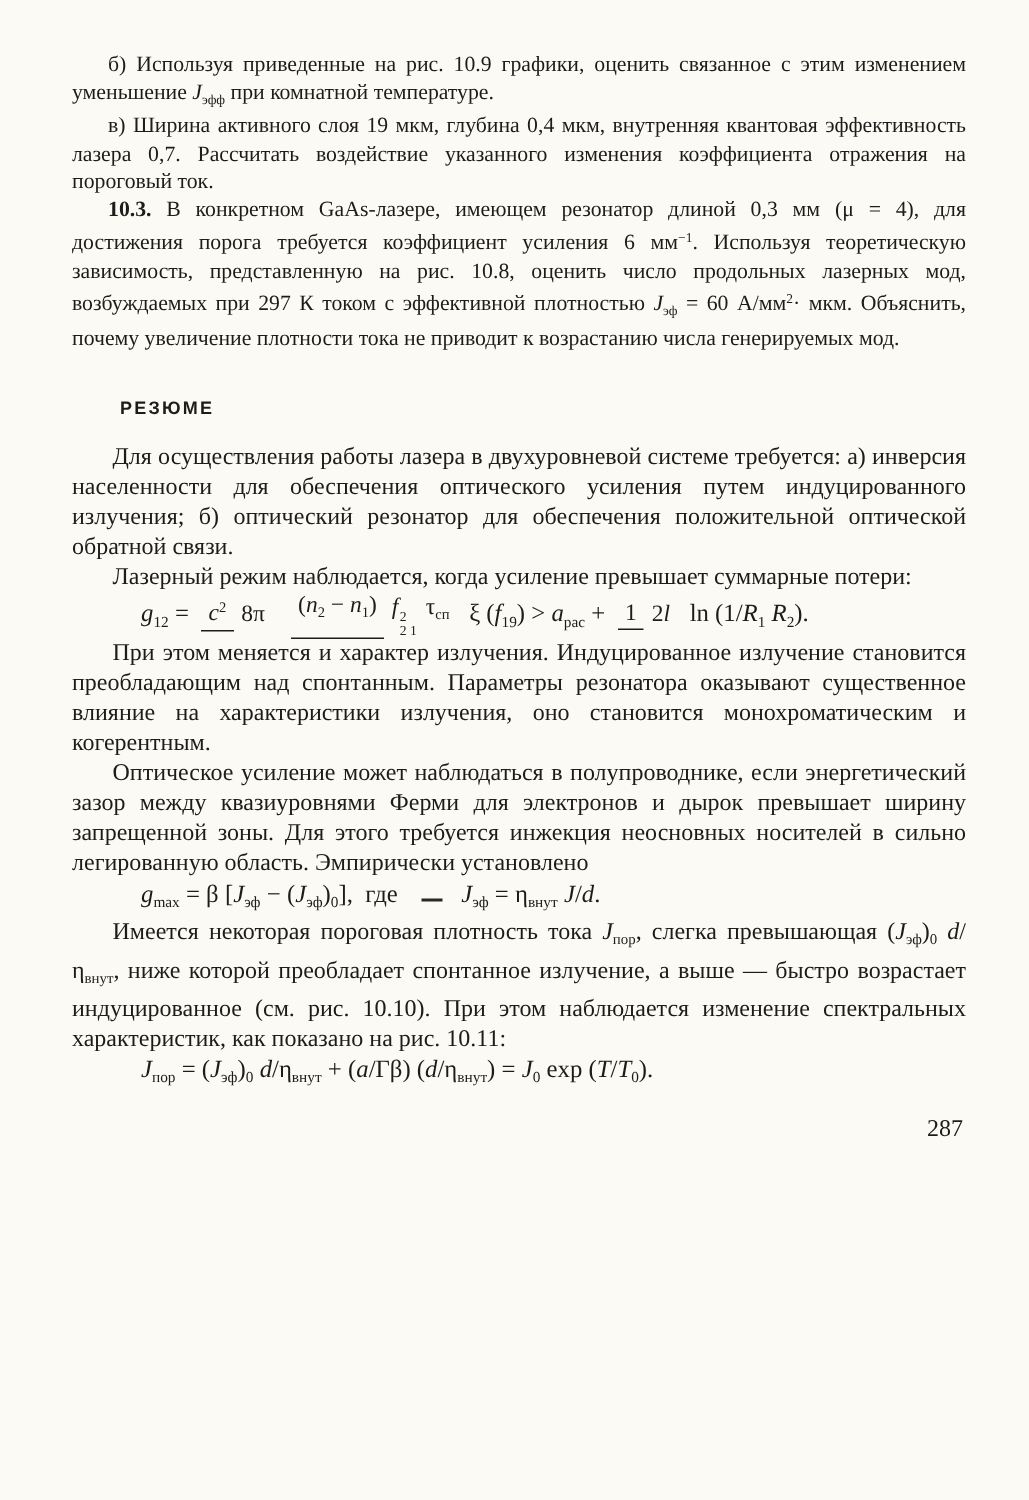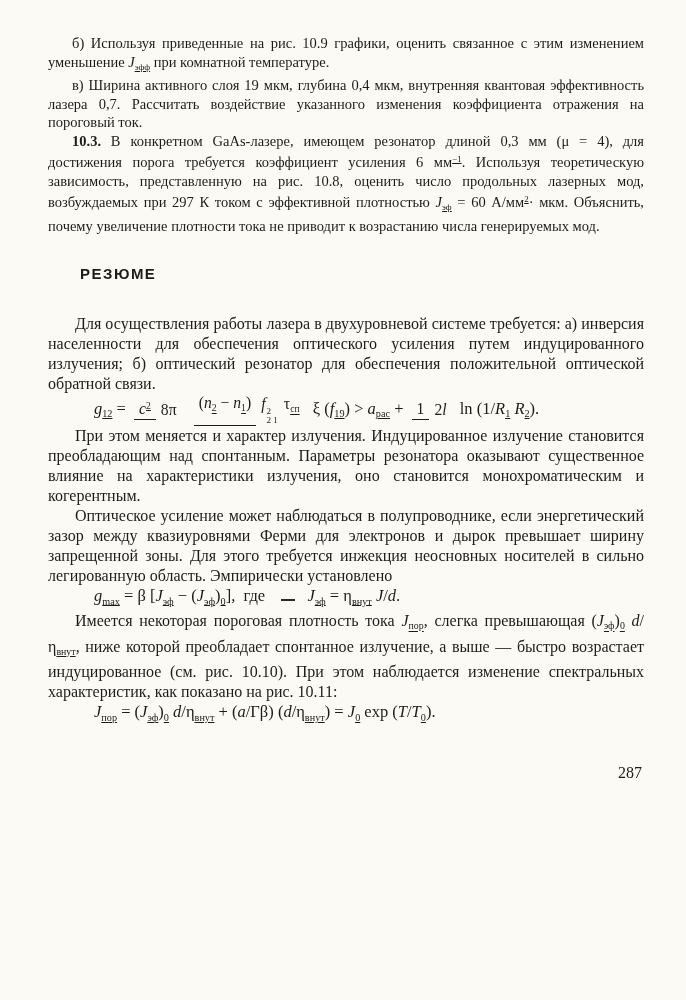--- a/index.html
+++ b/index.html
@@ -20,42 +20,42 @@
   .problems{
     font-size:14.5px;
     line-height:18.5px;
     text-align:justify;
   }
   .problems p{margin:0;text-indent:24px;}
   
   .resume-heading{
     font-family:"Liberation Sans", sans-serif;
     font-weight:bold;
-    font-size:15px;
+    font-size:12px;
     letter-spacing:1.5px;
-    margin:30px 0 32px 32px;
+    margin:30px 0 16px 32px;
   }
   
   .bodytext{
     font-size:16px;
     line-height:20px;
     text-align:justify;
   }
   .bodytext p{margin:0;text-indent:27px;}
   
   .formula{
     font-size:16.5px;
     margin:12px 0 12px 0;
     padding-left:46px;
     text-indent:0 !important;
     text-align:left !important;
     white-space:nowrap;
   }
   .formula i, .bodytext i, .problems i{font-style:italic;}
-  sub,sup{font-size:0.62em;text-decoration:underline;}
+  sub,sup{font-size:0.62em;}
   sub{vertical-align:-0.35em;}
   sup{vertical-align:0.55em;}
   
   .fr{
     display:inline-flex;
     flex-direction:row;
     vertical-align:middle;
     text-align:center;
     margin:0 4px;
     font-size:0.95em;
@@ -77,40 +77,41 @@
   
   .dash-low{
     display:inline-block;
     width:14px;height:0.45em;
     border-bottom:2px solid #2a2825;
     margin:0 8px 0 12px;
   }
   .pageno{
     text-align:right;
     font-size:16px;
-    margin-top:36px;
+    margin-top:14px;
     padding-right:2px;
     font-family:Liberation Serif, serif;
   }
 </style>
 </head>
 <body>
 
 <div class="page">
 
   <div class="problems">
     <p>б) Используя приведенные на рис. 10.9 графики, оценить связанное с этим изменением уменьшение <i>J</i><sub>эфф</sub> при комнатной температуре.</p>
     <p>в) Ширина активного слоя 19 мкм, глубина 0,4 мкм, внутренняя квантовая эффективность лазера 0,7. Рассчитать воздействие указанного изменения коэффициента отражения на пороговый ток.</p>
     <p><b>10.3.</b> В конкретном GaAs-лазере, имеющем резонатор длиной 0,3 мм (μ = 4), для достижения порога требуется коэффициент усиления 6 мм<sup>−1</sup>. Используя теоретическую зависимость, представленную на рис. 10.8, оценить число продольных лазерных мод, возбуждаемых при 297 К током с эффективной плотностью <i>J</i><sub>эф</sub> = 60 А/мм<sup>2</sup>· мкм. Объяснить, почему увеличение плотности тока не приводит к возрастанию числа генерируемых мод.</p>
   </div>
 
   <div class="resume-heading">РЕЗЮМЕ</div>
 
   <div class="bodytext">
     <p>Для осуществления работы лазера в двухуровневой системе требуется: а) инверсия населенности для обеспечения оптического усиления путем индуцированного излучения; б) оптический резонатор для обеспечения положительной оптической обратной связи.</p>
+    <p>Лазерный режим наблюдается, когда усиление превышает суммарные потери:</p>
     <p class="formula"><i>g</i><sub>12</sub> = <span class="fr">
           <span class="nu"><i>c</i><sup>2</sup></span>
           <span class="de">8π</span>
         </span> <span class="fr">
           <span class="nu">(<i>n</i><sub>2</sub> − <i>n</i><sub>1</sub>)</span>
           <span class="de"><i>f</i><span class="ss">
               <span>2</span>
               <span>2 1</span>
             </span> τ<sub>сп</sub></span>
         </span> ξ (<i>f</i><sub>19</sub>) &gt; <i>a</i><sub>рас</sub> + <span class="fr">

